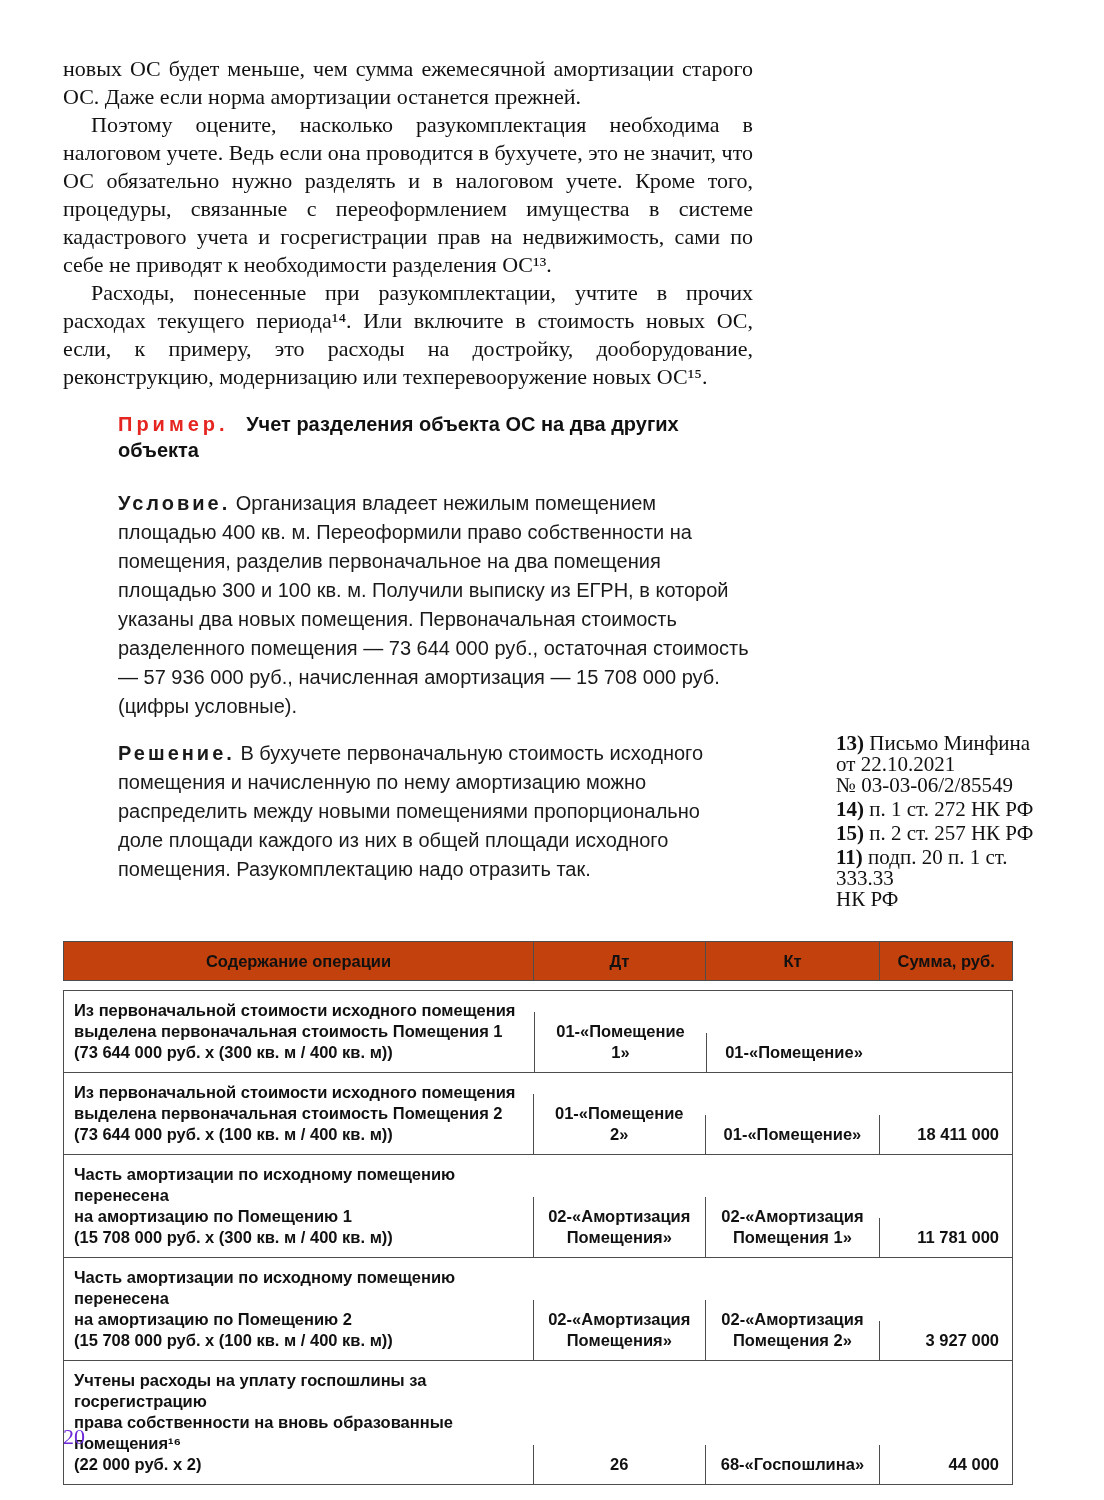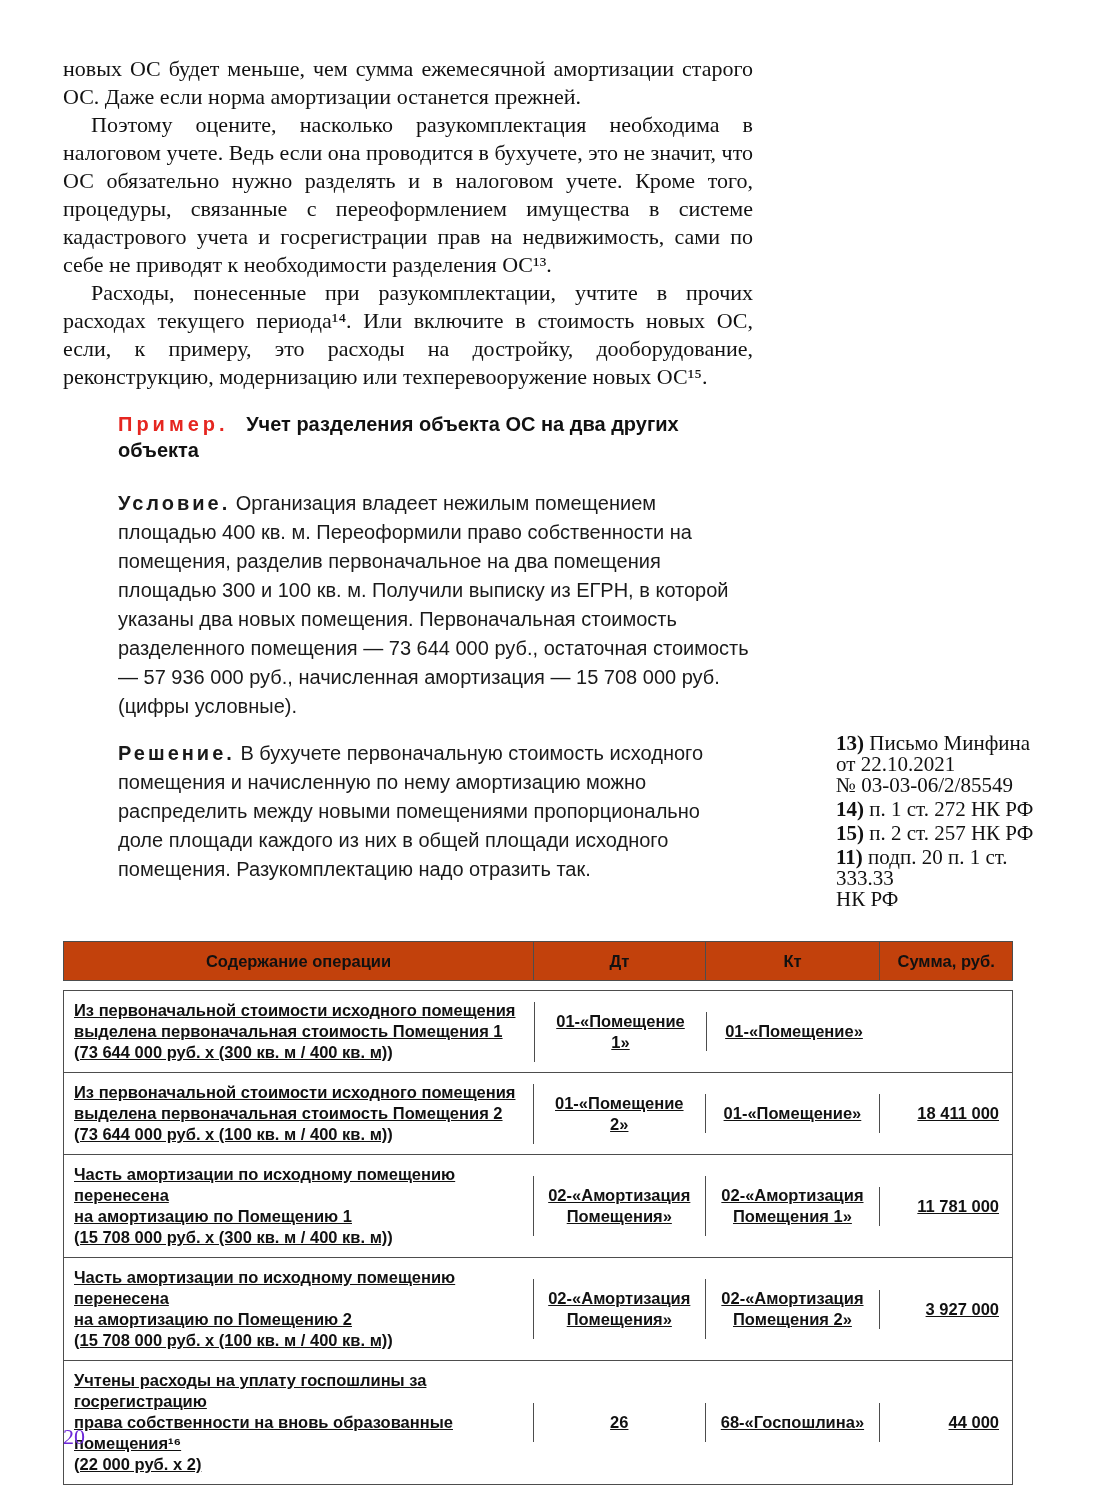--- a/index.html
+++ b/index.html
@@ -38,21 +38,21 @@
   .footnotes { margin-left: auto; width: 205px; padding-top: 2px; font-size: 21px; line-height: 21px; }
   .footnote { margin-bottom: 3px; }
   .fn-num { font-weight: bold; }
   .fn-text { white-space: pre-line; }
 
   
   .table-wrap { margin-top: 28px; width: 950px; font-family: "Liberation Sans", sans-serif; font-weight: bold; font-size: 16.5px; line-height: 21px; color: #111; }
   .thead { display: flex; border: 1px solid #4d4d4d; background: #c2410c; height: 40px; align-items: stretch; margin-bottom: 9px; box-sizing: border-box; }
   .th { display: flex; align-items: center; justify-content: center; text-align: center; box-sizing: border-box; }
   .tbody { border: 1px solid #4d4d4d; box-sizing: border-box; }
-  .tr { display: flex; align-items: center; text-decoration: underline; }
+  .tr { display: flex; align-items: flex-end; }
   .tr + .tr { border-top: 1px solid #4d4d4d; }
   .td { padding: 9px 10px; box-sizing: border-box; white-space: pre-line; }
   .td + .td, .th + .th { border-left: 1px solid #4d4d4d; }
   .c1 { width: 470px; }
   .c2 { width: 172px; }
   .c3 { width: 175px; }
   .c4 { width: 133px; }
   .td.ctr { text-align: center; }
   .td.num { text-align: right; padding-right: 13px; }
 

